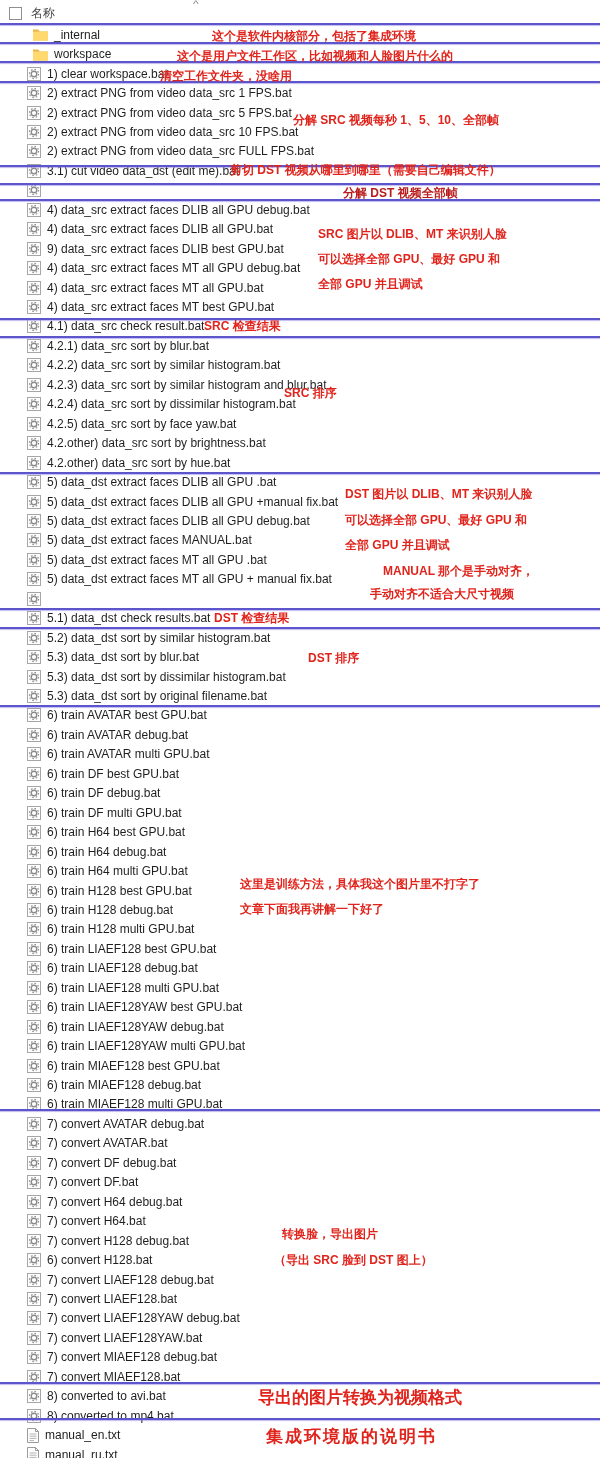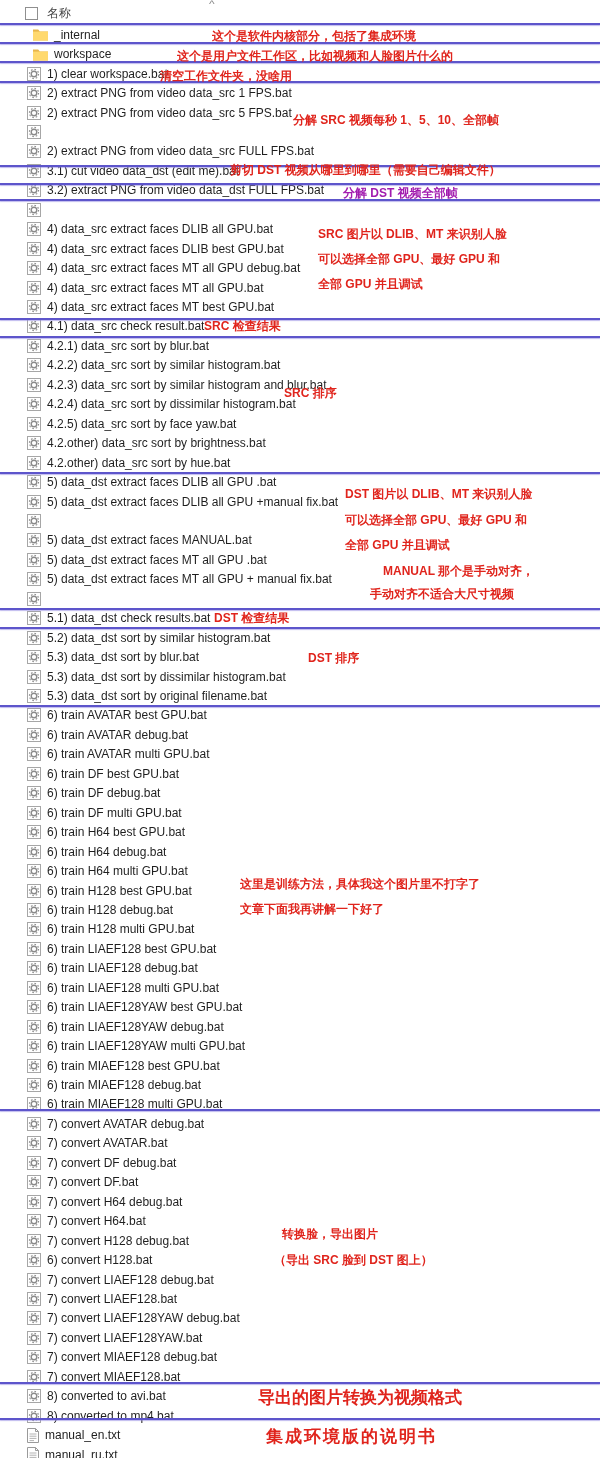--- a/index.html
+++ b/index.html
@@ -1,21 +1,21 @@
 <!DOCTYPE html>
 <html><head>
 <meta charset="utf-8">
 <style>
   html,body{margin:0;padding:0;background:#fff;}
   #screen{
     position:relative;width:600px;height:1458px;background:#ffffff;overflow:hidden;
     font-family:"Liberation Sans","DejaVu Sans",sans-serif;
   }
   
-  #list-header{position:absolute;left:16px;top:0;width:528px;height:23px;background:#ffffff;}
+  #list-header{position:absolute;left:0;top:0;width:528px;height:23px;background:#ffffff;}
   #select-all{position:absolute;left:9px;top:7px;width:11px;height:11px;border:1px solid #8f8f8f;background:#fff;}
   #name-col{position:absolute;left:31px;top:5px;font-size:12px;color:#444;}
   #sort-chevron{position:absolute;left:193px;top:-3px;font-size:12px;color:#888;transform:scaleY(.8);}
   
   .row{position:absolute;left:0;width:600px;height:19.45px;display:flex;align-items:center;background:transparent;}
   .row.folder{padding-left:33px;}
   .row.file{padding-left:27px;}
   .row .ric{display:flex;align-items:center;flex:0 0 auto;}
   .row .fname{margin-left:6px;font-size:12px;color:#1f1f1f;white-space:nowrap;}
   
@@ -82,20 +82,21 @@
         <span class="fname">2) extract PNG from video data_src 5 FPS.bat</span>
       </div>
       <div class="row file" style="top: 122.25px;">
         <span class="ric">
           <svg width="14" height="14" viewBox="0 0 14 14">
             <rect x="0.5" y="0.5" width="13" height="13" fill="#fff" stroke="#a6a6a6"></rect>
             <circle cx="7" cy="7" r="2.8" fill="none" stroke="#8a8a8a" stroke-width="1.4"></circle>
             <circle cx="7" cy="7" r="4.6" fill="none" stroke="#8a8a8a" stroke-width="1.1" stroke-dasharray="1.6 2"></circle>
           </svg>
         </span>
+        <span class="fname">2) extract PNG from video data_src 10 FPS.bat</span>
       </div>
       <div class="row file" style="top: 141.7px;">
         <span class="ric">
           <svg width="14" height="14" viewBox="0 0 14 14">
             <rect x="0.5" y="0.5" width="13" height="13" fill="#fff" stroke="#a6a6a6"></rect>
             <circle cx="7" cy="7" r="2.8" fill="none" stroke="#8a8a8a" stroke-width="1.4"></circle>
             <circle cx="7" cy="7" r="4.6" fill="none" stroke="#8a8a8a" stroke-width="1.1" stroke-dasharray="1.6 2"></circle>
           </svg>
         </span>
         <span class="fname">2) extract PNG from video data_src FULL FPS.bat</span>
@@ -111,50 +112,50 @@
         <span class="fname">3.1) cut video data_dst (edit me).bat</span>
       </div>
       <div class="row file" style="top: 180.6px;">
         <span class="ric">
           <svg width="14" height="14" viewBox="0 0 14 14">
             <rect x="0.5" y="0.5" width="13" height="13" fill="#fff" stroke="#a6a6a6"></rect>
             <circle cx="7" cy="7" r="2.8" fill="none" stroke="#8a8a8a" stroke-width="1.4"></circle>
             <circle cx="7" cy="7" r="4.6" fill="none" stroke="#8a8a8a" stroke-width="1.1" stroke-dasharray="1.6 2"></circle>
           </svg>
         </span>
-        <span class="fname">3.2) extract PNG from video data_dst FULL FPS.bat</span>
       </div>
       <div class="row file" style="top: 200.05px;">
         <span class="ric">
           <svg width="14" height="14" viewBox="0 0 14 14">
             <rect x="0.5" y="0.5" width="13" height="13" fill="#fff" stroke="#a6a6a6"></rect>
             <circle cx="7" cy="7" r="2.8" fill="none" stroke="#8a8a8a" stroke-width="1.4"></circle>
             <circle cx="7" cy="7" r="4.6" fill="none" stroke="#8a8a8a" stroke-width="1.1" stroke-dasharray="1.6 2"></circle>
           </svg>
         </span>
+        <span class="fname">4) data_src extract faces DLIB all GPU debug.bat</span>
       </div>
       <div class="row file" style="top: 219.5px;">
         <span class="ric">
           <svg width="14" height="14" viewBox="0 0 14 14">
             <rect x="0.5" y="0.5" width="13" height="13" fill="#fff" stroke="#a6a6a6"></rect>
             <circle cx="7" cy="7" r="2.8" fill="none" stroke="#8a8a8a" stroke-width="1.4"></circle>
             <circle cx="7" cy="7" r="4.6" fill="none" stroke="#8a8a8a" stroke-width="1.1" stroke-dasharray="1.6 2"></circle>
           </svg>
         </span>
         <span class="fname">4) data_src extract faces DLIB all GPU.bat</span>
       </div>
       <div class="row file" style="top: 238.95px;">
         <span class="ric">
           <svg width="14" height="14" viewBox="0 0 14 14">
             <rect x="0.5" y="0.5" width="13" height="13" fill="#fff" stroke="#a6a6a6"></rect>
             <circle cx="7" cy="7" r="2.8" fill="none" stroke="#8a8a8a" stroke-width="1.4"></circle>
             <circle cx="7" cy="7" r="4.6" fill="none" stroke="#8a8a8a" stroke-width="1.1" stroke-dasharray="1.6 2"></circle>
           </svg>
         </span>
-        <span class="fname">4) data_src extract faces DLIB best GPU.bat</span>
+        <span class="fname">9) data_src extract faces DLIB best GPU.bat</span>
       </div>
       <div class="row file" style="top: 258.4px;">
         <span class="ric">
           <svg width="14" height="14" viewBox="0 0 14 14">
             <rect x="0.5" y="0.5" width="13" height="13" fill="#fff" stroke="#a6a6a6"></rect>
             <circle cx="7" cy="7" r="2.8" fill="none" stroke="#8a8a8a" stroke-width="1.4"></circle>
             <circle cx="7" cy="7" r="4.6" fill="none" stroke="#8a8a8a" stroke-width="1.1" stroke-dasharray="1.6 2"></circle>
           </svg>
         </span>
         <span class="fname">4) data_src extract faces MT all GPU debug.bat</span>
@@ -280,20 +281,21 @@
         <span class="fname">5) data_dst extract faces DLIB all GPU +manual fix.bat</span>
       </div>
       <div class="row file" style="top: 511.25px;">
         <span class="ric">
           <svg width="14" height="14" viewBox="0 0 14 14">
             <rect x="0.5" y="0.5" width="13" height="13" fill="#fff" stroke="#a6a6a6"></rect>
             <circle cx="7" cy="7" r="2.8" fill="none" stroke="#8a8a8a" stroke-width="1.4"></circle>
             <circle cx="7" cy="7" r="4.6" fill="none" stroke="#8a8a8a" stroke-width="1.1" stroke-dasharray="1.6 2"></circle>
           </svg>
         </span>
+        <span class="fname">5) data_dst extract faces DLIB all GPU debug.bat</span>
       </div>
       <div class="row file" style="top: 530.7px;">
         <span class="ric">
           <svg width="14" height="14" viewBox="0 0 14 14">
             <rect x="0.5" y="0.5" width="13" height="13" fill="#fff" stroke="#a6a6a6"></rect>
             <circle cx="7" cy="7" r="2.8" fill="none" stroke="#8a8a8a" stroke-width="1.4"></circle>
             <circle cx="7" cy="7" r="4.6" fill="none" stroke="#8a8a8a" stroke-width="1.1" stroke-dasharray="1.6 2"></circle>
           </svg>
         </span>
         <span class="fname">5) data_dst extract faces MANUAL.bat</span>
@@ -795,21 +797,21 @@
       <div class="divider" style="top: 1109px; background: rgb(93, 85, 203);"></div>
       <div class="divider" style="top: 1382px; background: rgb(93, 85, 203);"></div>
       <div class="divider" style="top: 1418px; background: rgb(93, 85, 203);"></div>
     </div>
   <div id="annots">
       <div class="annot" style="left: 212px; top: 30px; color: rgb(224, 36, 28);">这个是软件内核部分，包括了集成环境</div>
       <div class="annot" style="left: 177px; top: 50px; color: rgb(224, 36, 28);">这个是用户文件工作区，比如视频和人脸图片什么的</div>
       <div class="annot" style="left: 160px; top: 70px; color: rgb(224, 36, 28);">清空工作文件夹，没啥用</div>
       <div class="annot" style="left: 293px; top: 114px; color: rgb(224, 36, 28);">分解 SRC 视频每秒 1、5、10、全部帧</div>
       <div class="annot" style="left: 230px; top: 164px; color: rgb(224, 36, 28);">剪切 DST 视频从哪里到哪里（需要自己编辑文件）</div>
-      <div class="annot" style="left: 343px; top: 187px; color: #a21caf;">分解 DST 视频全部帧</div>
+      <div class="annot" style="left: 343px; top: 187px; color: #b91c1c;">分解 DST 视频全部帧</div>
       <div class="annot" style="left: 318px; top: 228px; color: rgb(224, 36, 28);">SRC 图片以 DLIB、MT 来识别人脸</div>
       <div class="annot" style="left: 318px; top: 253px; color: rgb(224, 36, 28);">可以选择全部 GPU、最好 GPU 和</div>
       <div class="annot" style="left: 318px; top: 278px; color: rgb(224, 36, 28);">全部 GPU 并且调试</div>
       <div class="annot" style="left: 204px; top: 320px; color: rgb(224, 36, 28);">SRC 检查结果</div>
       <div class="annot" style="left: 284px; top: 387px; color: rgb(224, 36, 28);">SRC 排序</div>
       <div class="annot" style="left: 345px; top: 488px; color: rgb(224, 36, 28);">DST 图片以 DLIB、MT 来识别人脸</div>
       <div class="annot" style="left: 345px; top: 514px; color: rgb(224, 36, 28);">可以选择全部 GPU、最好 GPU 和</div>
       <div class="annot" style="left: 345px; top: 539px; color: rgb(224, 36, 28);">全部 GPU 并且调试</div>
       <div class="annot" style="left: 383px; top: 565px; color: rgb(224, 36, 28);">MANUAL 那个是手动对齐，</div>
       <div class="annot" style="left: 370px; top: 588px; color: rgb(224, 36, 28); text-align: center;">手动对齐不适合大尺寸视频</div>

